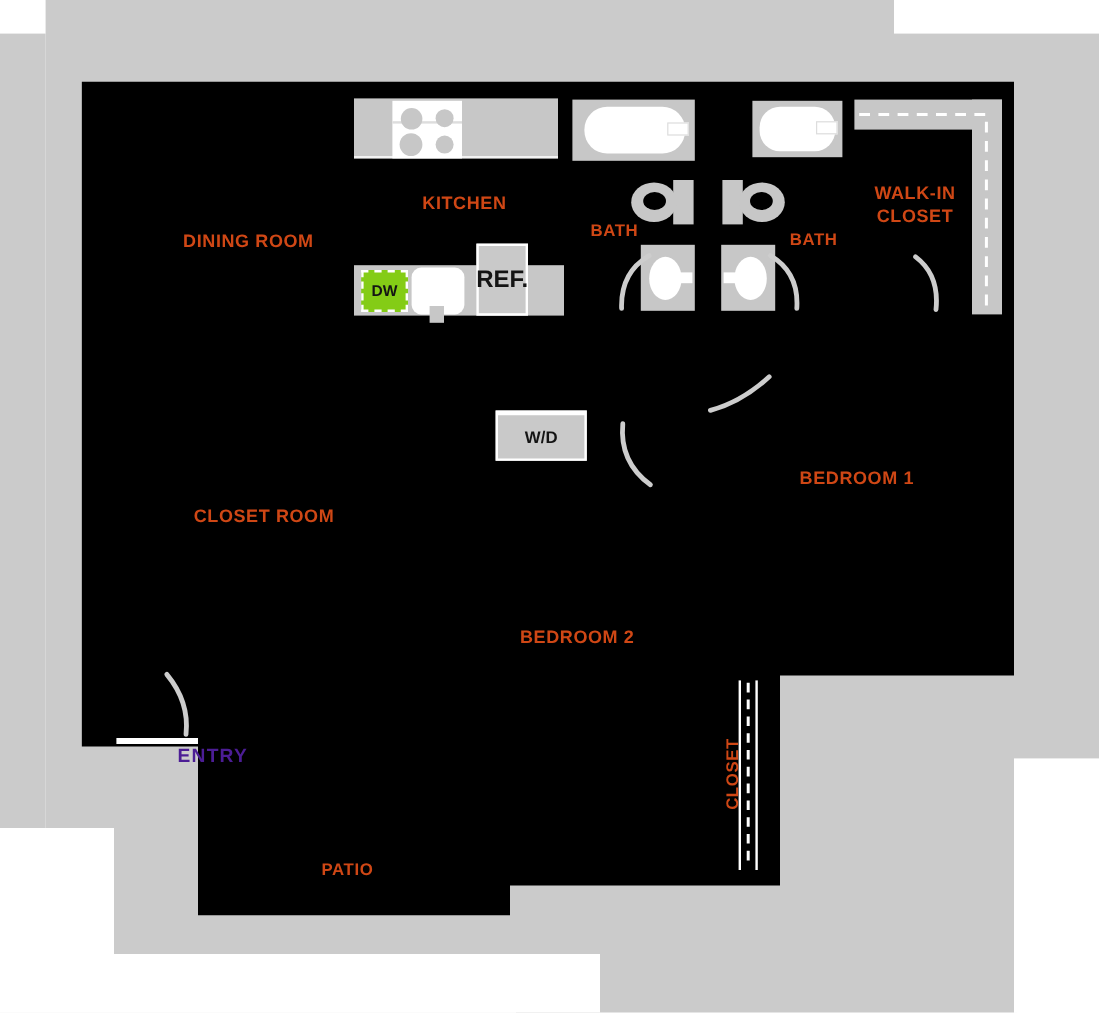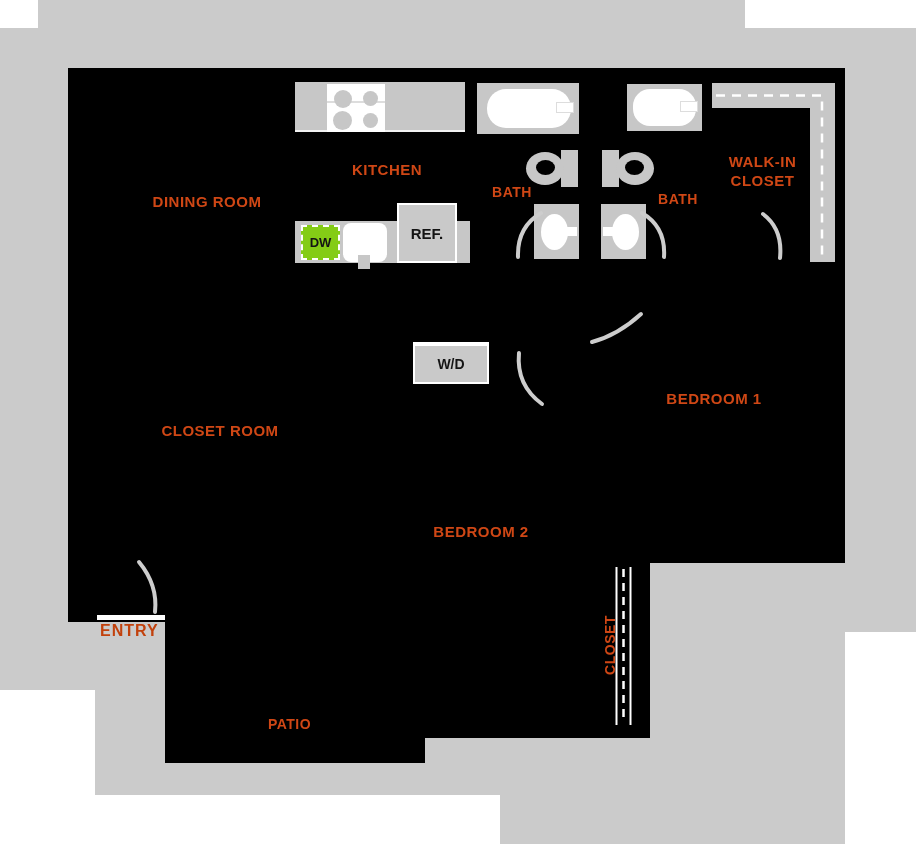--- a/index.html
+++ b/index.html
@@ -13,21 +13,21 @@
                           425px 738px,425px 763px,165px 763px,165px 622px,68px 622px);}
   .fixture{background:#c7c7c7;}
   .fixture-box{background:#c9c9c9;border:2px solid #fff;box-sizing:border-box;
                display:flex;align-items:center;justify-content:center;
                color:#141414;font-weight:bold;}
   .dashed-box{border:2px dashed #fff;box-sizing:border-box;display:flex;align-items:center;
               justify-content:center;color:#141414;font-weight:bold;background:#84cc16;}
   .room-label{color:#cf4715;font-weight:bold;font-size:15px;letter-spacing:.5px;
               text-align:center;white-space:nowrap;}
   .small-label{font-size:14px;}
-  .dark-label{color:#c2410c;font-weight:bold;}
+  .dark-label{color:#4c1d95;font-weight:bold;margin-left:48px;}
   .oval{border-radius:50%;}
   .tub-inner{background:#fff;}
   svg{position:absolute;left:0;top:0;}
 </style>
 </head>
 <body>
 
 <div id="canvas">
 
   <div class="abs mat" style="left:0;top:28px;width:38px;height:662px;"></div>
@@ -48,21 +48,21 @@
     <div class="abs oval fixture" style="left:6px;top:27px;width:19px;height:19px;"></div>
     <div class="abs oval fixture" style="left:36px;top:29px;width:15px;height:15px;"></div>
   </div>
 
   <div class="abs fixture" style="left:295px;top:221px;width:175px;height:42px;"></div>
   <div class="abs dashed-box" style="left:301px;top:225px;width:39px;height:35px;font-size:13px;">
     <span>DW</span>
   </div>
   <div class="abs" style="left:343px;top:223px;width:44px;height:39px;background:#fff;border-radius:8px;"></div>
   <div class="abs fixture" style="left:358px;top:255px;width:12px;height:14px;"></div>
-  <div class="abs fixture-box" style="left:397px;top:203px;width:60px;height:60px;font-size:15px;">
+  <div class="abs fixture-box" style="left:397px;top:203px;width:43px;height:60px;font-size:20px;">
     <span>REF.</span>
   </div>
 
   <div class="abs fixture" style="left:477px;top:83px;width:102px;height:51px;">
     <div class="abs tub-inner" style="left:10px;top:6px;width:84px;height:39px;border-radius:19px;"></div>
     <div class="abs" style="left:79px;top:19px;width:16px;height:9px;background:#fff;border:1px solid #ddd;"></div>
   </div>
   <div class="abs fixture" style="left:627px;top:84px;width:75px;height:47px;">
     <div class="abs tub-inner" style="left:6px;top:5px;width:63px;height:37px;border-radius:17px;"></div>
     <div class="abs" style="left:53px;top:17px;width:16px;height:9px;background:#fff;border:1px solid #ddd;"></div>

